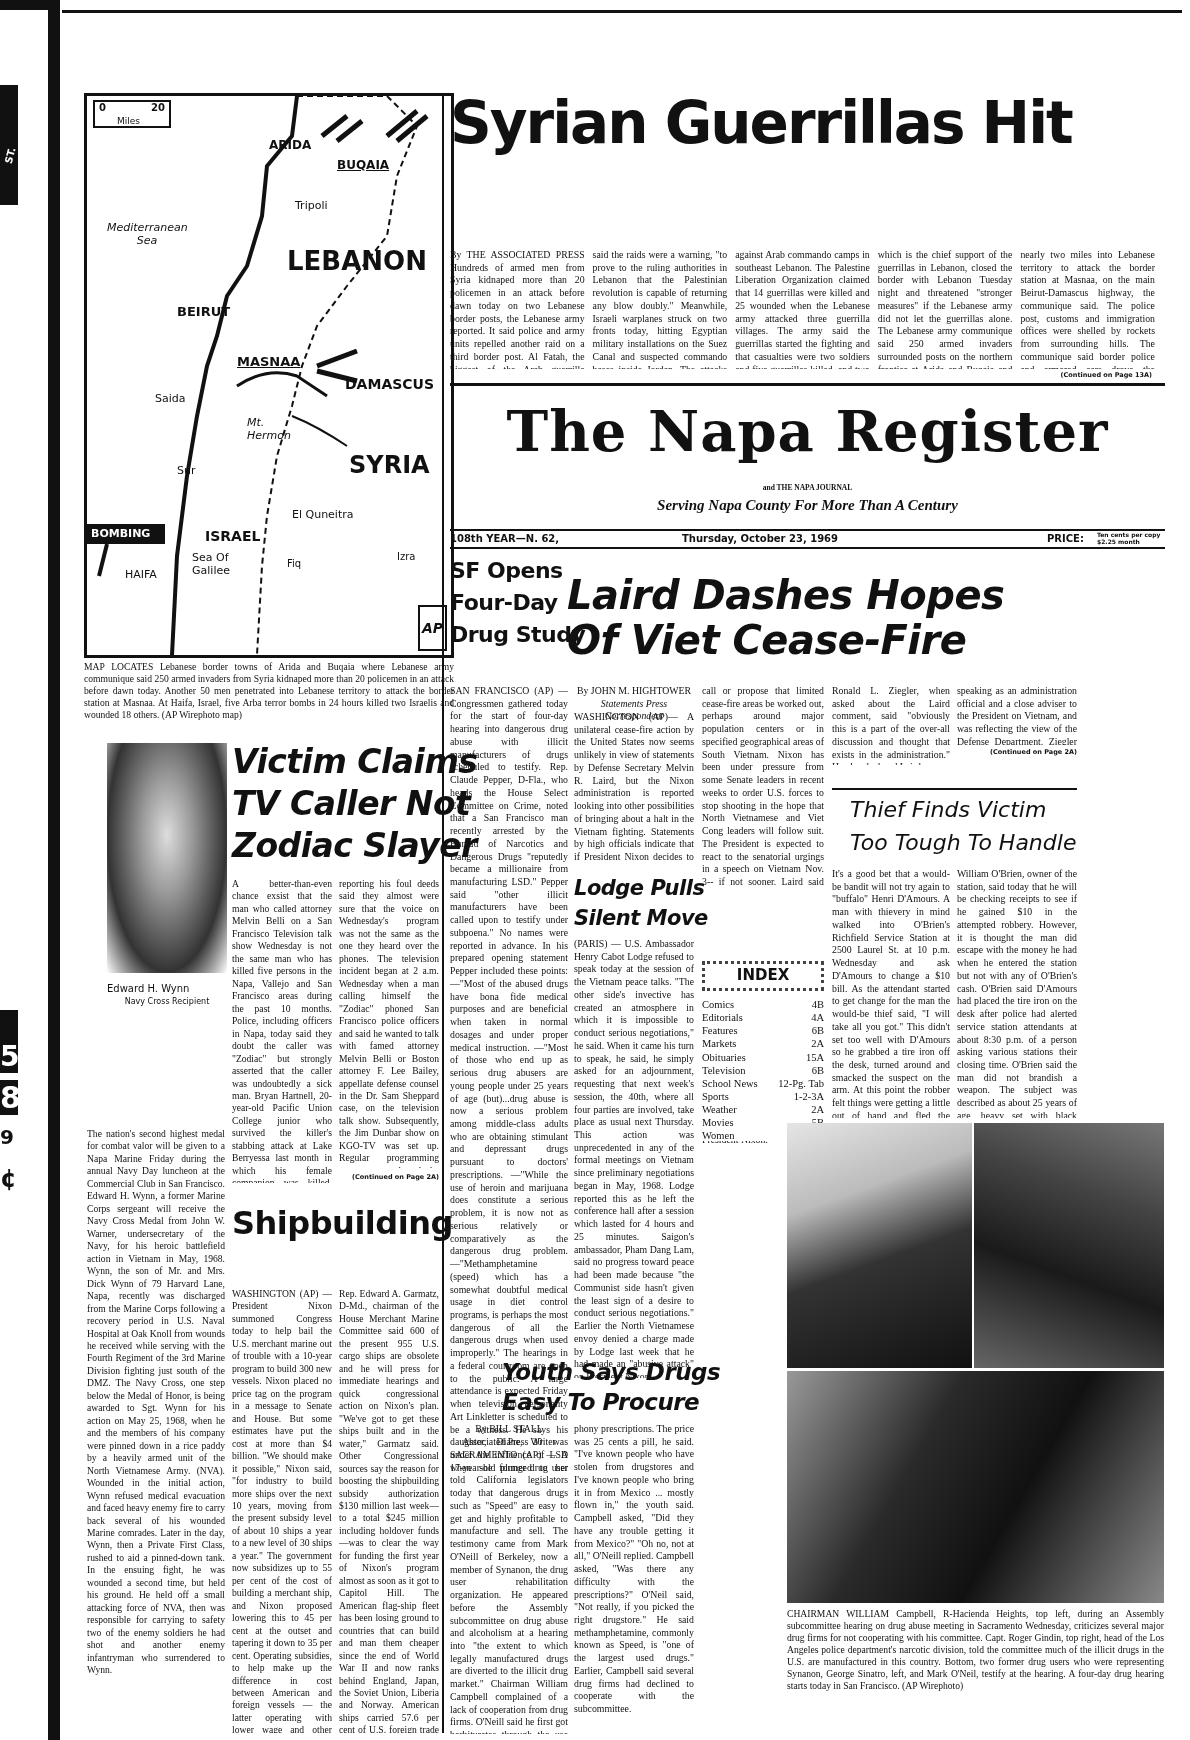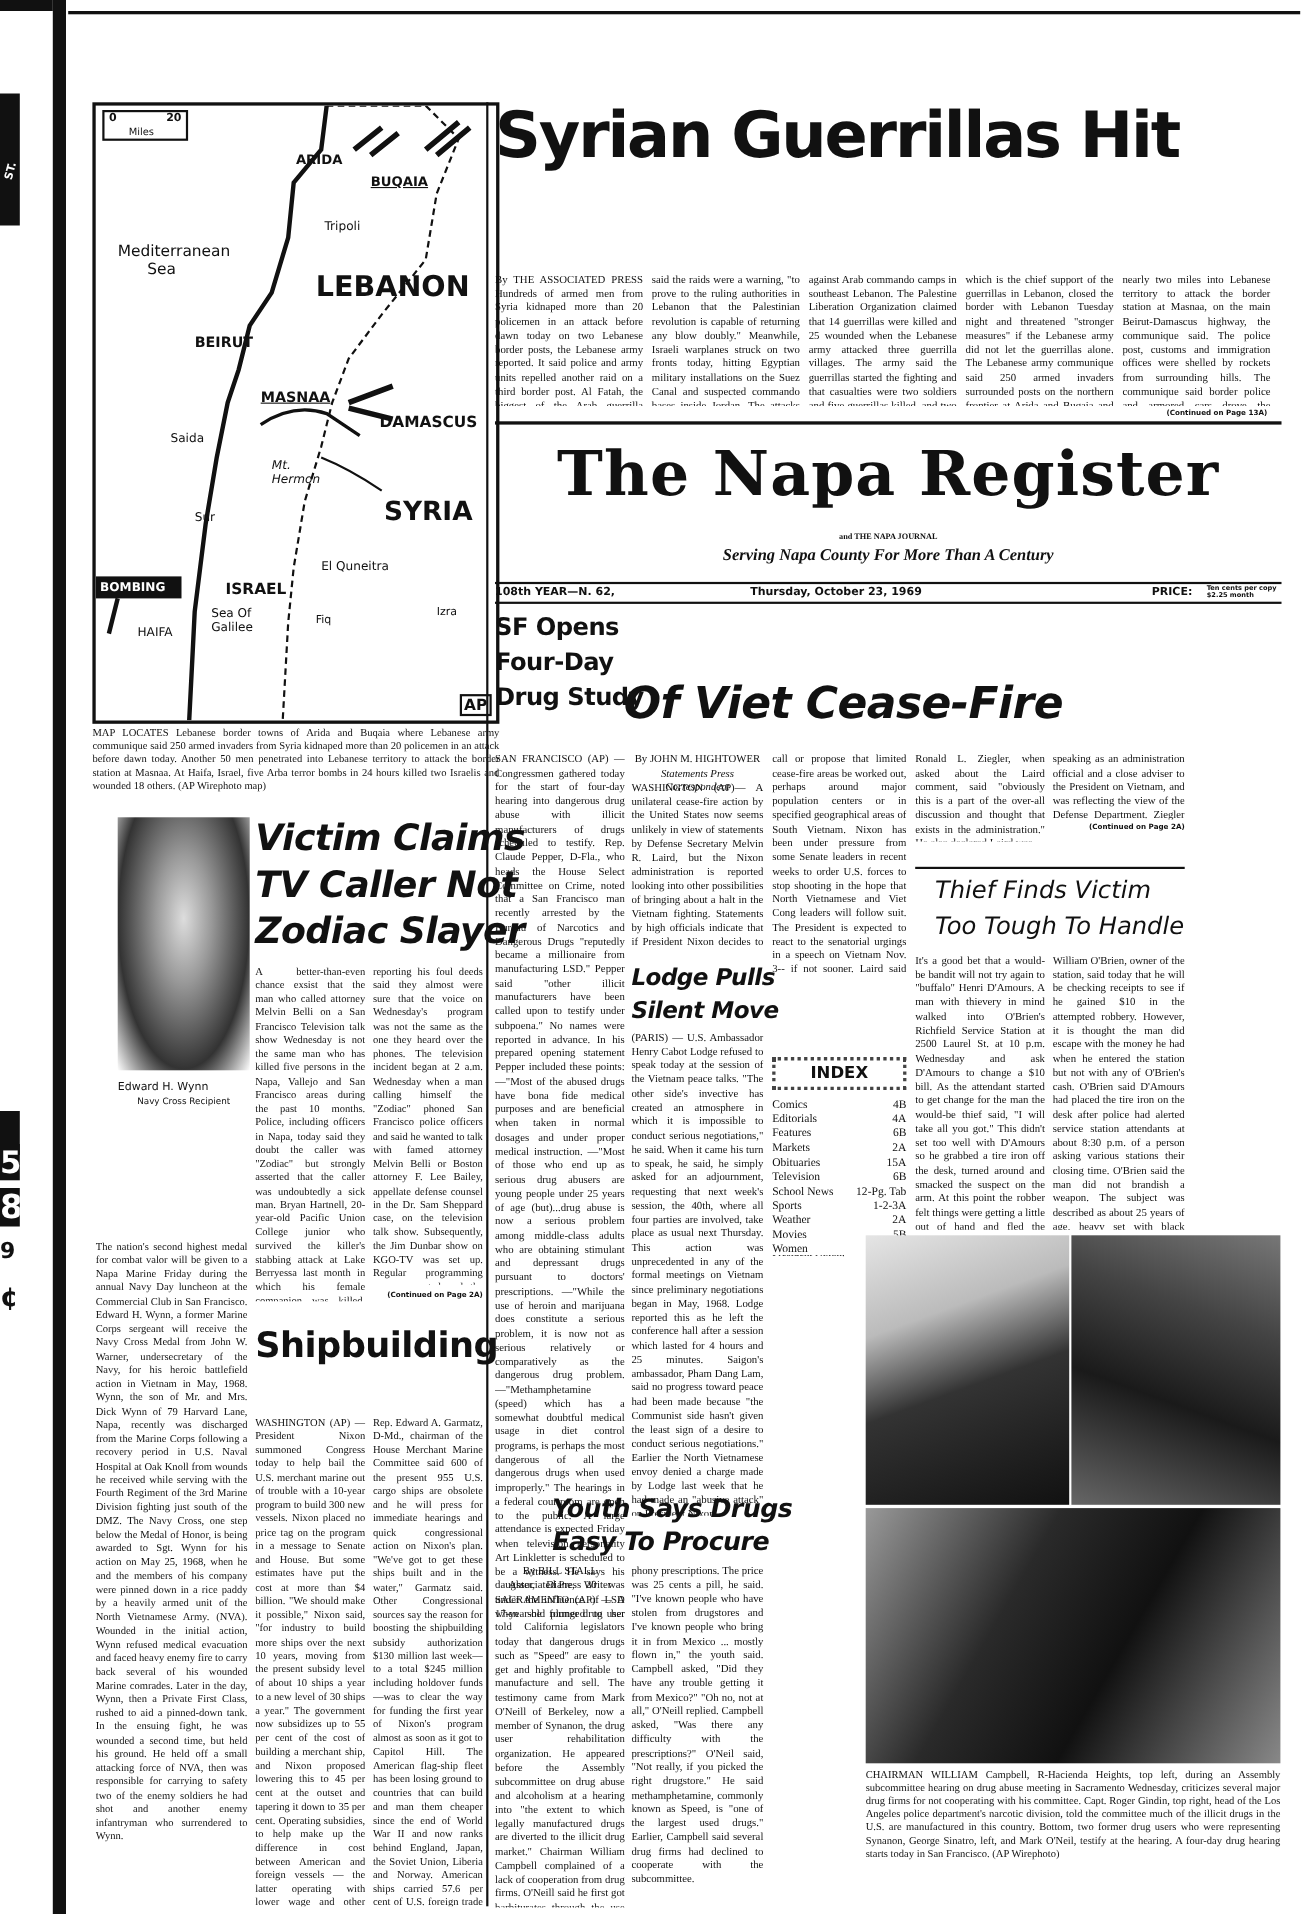--- a/index.html
+++ b/index.html
@@ -55,37 +55,37 @@
       <path d="M20 448 L12 480" stroke="#111" stroke-width="4"></path>
     </svg>
     <div class="abs" style="left:6px;top:4px;width:78px;height:28px;border:2px solid #111">
       <span class="map-label" style="left:4px;top:0;font-size:10px">0</span>
       <span class="map-label" style="right:4px;top:0;font-size:10px">20</span>
       <span class="map-label" style="left:22px;top:14px;font-size:9px;font-weight:normal">Miles</span>
     </div>
     <span class="map-label" style="left:182px;top:42px;font-size:12px">ARIDA</span>
     <span class="map-label" style="left:250px;top:62px;font-size:12px;text-decoration:underline">BUQAIA</span>
     <span class="map-label" style="left:208px;top:103px;font-size:11px;font-weight:normal">Tripoli</span>
-    <span class="map-label" style="left:20px;top:125px;width:80px;font-size:14px;font-weight:normal;text-align:center">Mediterranean Sea</span>
+    <span class="map-label" style="left:20px;top:125px;width:80px;font-size:11px;font-style:italic;font-weight:normal;text-align:center">Mediterranean Sea</span>
     <span class="map-label" style="left:200px;top:150px;font-size:26px">LEBANON</span>
     <span class="map-label" style="left:90px;top:208px;font-size:13px">BEIRUT</span>
     <span class="map-label" style="left:150px;top:258px;font-size:13px;text-decoration:underline">MASNAA</span>
     <span class="map-label" style="left:258px;top:280px;font-size:14px">DAMASCUS</span>
     <span class="map-label" style="left:68px;top:296px;font-size:11px;font-weight:normal">Saida</span>
     <span class="map-label" style="left:160px;top:320px;width:40px;font-size:11px;font-weight:normal;font-style:italic">Mt. Hermon</span>
     <span class="map-label" style="left:262px;top:355px;font-size:24px">SYRIA</span>
     <span class="map-label" style="left:90px;top:368px;font-size:11px;font-weight:normal">Sur</span>
     <span class="map-label" style="left:205px;top:412px;font-size:11px;font-weight:normal">El Quneitra</span>
     <span class="map-label" style="left:4px;top:431px;font-size:11px;color:#fff">BOMBING</span>
     <span class="map-label" style="left:118px;top:432px;font-size:14px">ISRAEL</span>
     <span class="map-label" style="left:105px;top:455px;width:60px;font-size:11px;font-weight:normal;line-height:1.2">Sea Of Galilee</span>
     <span class="map-label" style="left:38px;top:472px;font-size:11px;font-weight:normal">HAIFA</span>
     <span class="map-label" style="left:200px;top:462px;font-size:10px;font-weight:normal">Fiq</span>
     <span class="map-label" style="left:310px;top:455px;font-size:10px;font-weight:normal">Izra</span>
-    <span class="map-label" style="right:4px;bottom:4px;font-size:14px;border:2px solid #111;padding:0 2px;">AP</span>
+    <span class="map-label" style="right:4px;bottom:4px;font-size:14px;border:2px solid #111;padding:13px 2px;font-style:italic">AP</span>
   </div>
   <div class="abs body" style="left:22px;top:648px;width:370px;font-size:9.6px;line-height:1.25">MAP LOCATES Lebanese border towns of Arida and Buqaia where Lebanese army communique said 250 armed invaders from Syria kidnaped more than 20 policemen in an attack before dawn today. Another 50 men penetrated into Lebanese territory to attack the border station at Masnaa. At Haifa, Israel, five Arba terror bombs in 24 hours killed two Israelis and wounded 18 others. (AP Wirephoto map)</div>
 
   <div class="abs head-sans" style="left:388px;top:80px;font-size:58px;letter-spacing:-2px">Syrian Guerrillas Hit</div>
   <div class="cols body" style="left:388px;top:236px;width:705px;height:120px;overflow:hidden;font-size:9.8px">
     <div>By THE ASSOCIATED PRESS Hundreds of armed men from Syria kidnaped more than 20 policemen in an attack before dawn today on two Lebanese border posts, the Lebanese army reported. It said police and army units repelled another raid on a third border post. Al Fatah, the biggest of the Arab guerrilla organizations, said its forces made the attacks, captured 24 Lebanese and would return them quickly. Al Fatah</div>
     <div>said the raids were a warning, "to prove to the ruling authorities in Lebanon that the Palestinian revolution is capable of returning any blow doubly." Meanwhile, Israeli warplanes struck on two fronts today, hitting Egyptian military installations on the Suez Canal and suspected commando bases inside Jordan. The attacks on the Lebanese border posts were in retaliation for army action early this week</div>
     <div>against Arab commando camps in southeast Lebanon. The Palestine Liberation Organization claimed that 14 guerrillas were killed and 25 wounded when the Lebanese army attacked three guerrilla villages. The army said the guerrillas started the fighting and that casualties were two soldiers and five guerrillas killed, and two civilians and six guerrillas wounded. The Syrian government,</div>
     <div>which is the chief support of the guerrillas in Lebanon, closed the border with Lebanon Tuesday night and threatened "stronger measures" if the Lebanese army did not let the guerrillas alone. The Lebanese army communique said 250 armed invaders surrounded posts on the northern frontier at Arida and Buqaia and kidnaped more than 20 border police. Another 50 men penetrated</div>
     <div>nearly two miles into Lebanese territory to attack the border station at Masnaa, on the main Beirut-Damascus highway, the communique said. The police post, customs and immigration offices were shelled by rockets from surrounding hills. The communique said border police and armored cars drove the raiders off and silenced the rocket positions. It said one policeman was wounded.</div>
@@ -104,20 +104,21 @@
   <div class="abs" style="left:1035px;top:518px;width:70px;font:bold 6px 'DejaVu Sans',sans-serif;line-height:1.2">Ten cents per copy $2.25 month</div>
   <div class="rule" style="left:388px;top:534px;width:715px;height:2px"></div>
 
   <div class="abs head-sans" style="left:388px;top:542px;font-size:22px;line-height:1.45;letter-spacing:-0.5px">
     <div>SF Opens</div>
     <div>Four-Day</div>
     <div>Drug Study</div>
   </div>
   <div class="abs body" style="left:388px;top:672px;width:118px;height:790px;overflow:hidden;font-size:9.8px">SAN FRANCISCO (AP) — Congressmen gathered today for the start of four-day hearing into dangerous drug abuse with illicit manufacturers of drugs scheduled to testify. Rep. Claude Pepper, D-Fla., who heads the House Select Committee on Crime, noted that a San Francisco man recently arrested by the Bureau of Narcotics and Dangerous Drugs "reputedly became a millionaire from manufacturing LSD." Pepper said "other illicit manufacturers have been called upon to testify under subpoena." No names were reported in advance. In his prepared opening statement Pepper included these points: —"Most of the abused drugs have bona fide medical purposes and are beneficial when taken in normal dosages and under proper medical instruction. —"Most of those who end up as serious drug abusers are young people under 25 years of age (but)...drug abuse is now a serious problem among middle-class adults who are obtaining stimulant and depressant drugs pursuant to doctors' prescriptions. —"While the use of heroin and marijuana does constitute a serious problem, it is now not as serious relatively or comparatively as the dangerous drug problem. —"Methamphetamine (speed) which has a somewhat doubtful medical usage in diet control programs, is perhaps the most dangerous of all the dangerous drugs when used improperly." The hearings in a federal courtroom are open to the public. A large attendance is expected Friday when television personality Art Linkletter is scheduled to be a witness. He says his daughter, Diane, 20 was under the influence of LSD when she plunged to her death from her sixth-floor Hollywood apartment Oct. 4.</div>
 
+  <div class="abs head-it" style="left:505px;top:560px;font-size:40px">Laird Dashes Hopes</div>
   <div class="abs head-it" style="left:505px;top:605px;font-size:40px">Of Viet Cease-Fire</div>
   <div class="abs body" style="left:512px;top:672px;width:120px;text-align:center;font-size:9.8px">
     <div>By JOHN M. HIGHTOWER</div>
       <div style="font-style:italic">Statements Press Correspondent</div>
   </div>
   <div class="abs body" style="left:512px;top:698px;width:120px;height:150px;overflow:hidden;font-size:9.8px">WASHINGTON (AP)— A unilateral cease-fire action by the United States now seems unlikely in view of statements by Defense Secretary Melvin R. Laird, but the Nixon administration is reported looking into other possibilities of bringing about a halt in the Vietnam fighting. Statements by high officials indicate that if President Nixon decides to take some cease-fire initiative, he will require assurances that the enemy will cooperate. Nixon, it is believed, could either issue a general cease-fire</div>
   <div class="abs body" style="left:640px;top:672px;width:122px;height:200px;overflow:hidden;font-size:9.8px">call or propose that limited cease-fire areas be worked out, perhaps around major population centers or in specified geographical areas of South Vietnam. Nixon has been under pressure from some Senate leaders in recent weeks to order U.S. forces to stop shooting in the hope that North Vietnamese and Viet Cong leaders will follow suit. The President is expected to react to the senatorial urgings in a speech on Vietnam Nov. 3-- if not sooner. Laird said Wednesday he does not believe a unilateral cease-fire would be a successful approach to ending the conflict without some firm assurances from the other side that it would go along. White House Press Secretary</div>
   <div class="abs body" style="left:770px;top:672px;width:118px;height:80px;overflow:hidden;font-size:9.8px">Ronald L. Ziegler, when asked about the Laird comment, said "obviously this is a part of the over-all discussion and thought that exists in the administration." He also declared Laird was</div>
   <div class="abs body" style="left:895px;top:672px;width:120px;height:60px;overflow:hidden;font-size:9.8px">speaking as an administration official and a close adviser to the President on Vietnam, and was reflecting the view of the Defense Department. Ziegler did not say what other</div>
   <div class="abs cont" style="left:900px;top:735px;width:115px">(Continued on Page 2A)</div>

